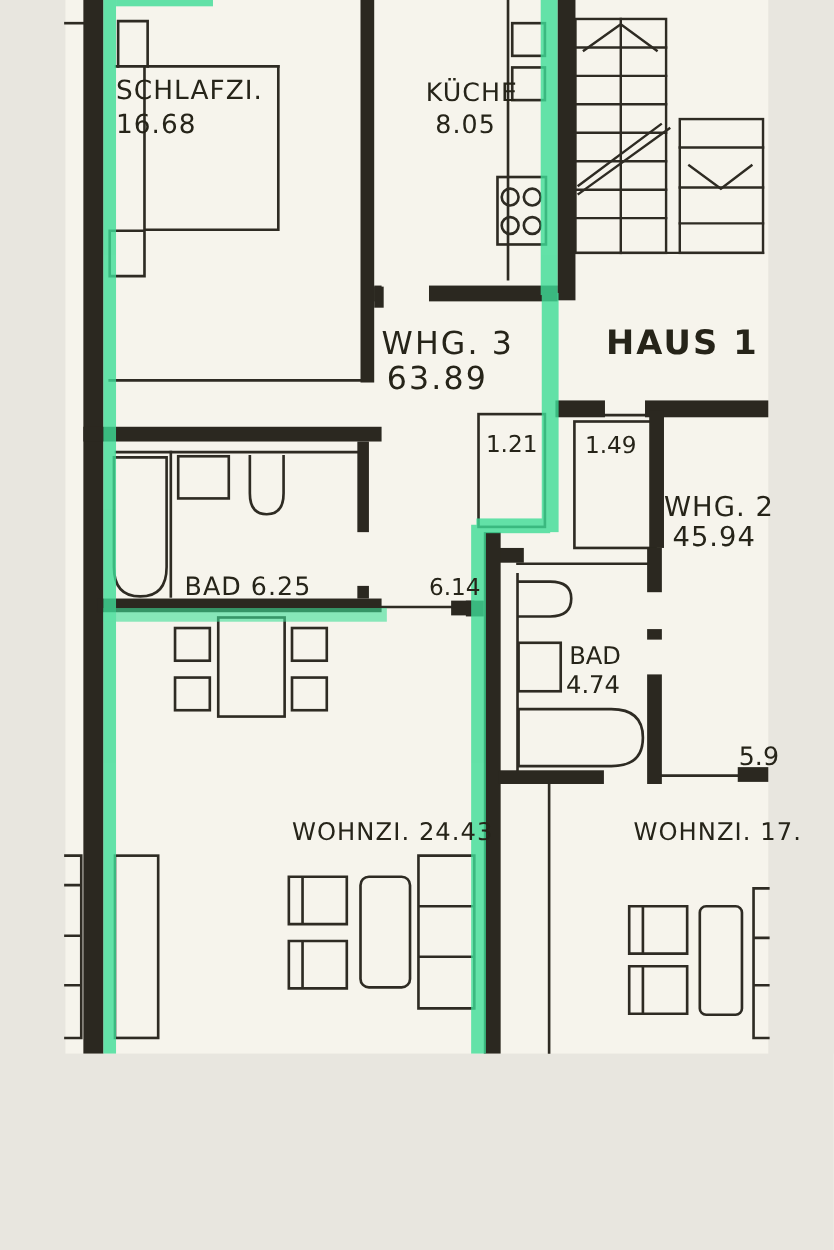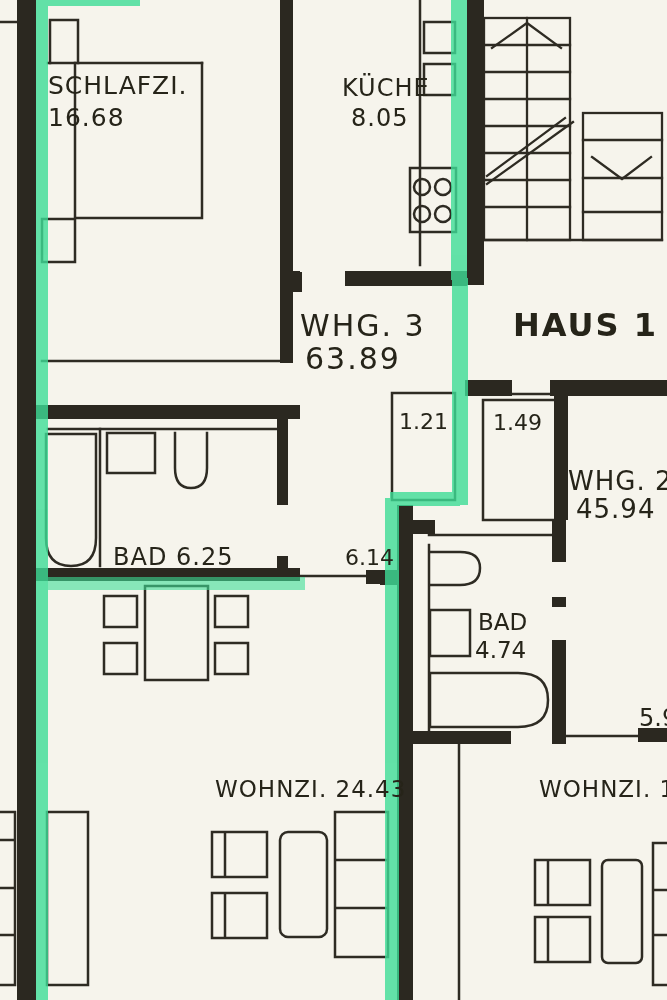--- a/index.html
+++ b/index.html
@@ -1,16 +1,16 @@
 <!DOCTYPE html>
 <html><head>
 <meta charset="utf-8">
 <style>
   html,body{margin:0;padding:0;background:#e8e6df;}
-  .scan{position:relative;width:667px;height:1000px;overflow:hidden;margin:0 auto;}
+  .scan{position:relative;width:667px;height:843px;overflow:hidden;margin:0 auto;}
   svg{display:block;width:100%;height:100%;}
   svg text{font-family:"DejaVu Sans","Liberation Sans",sans-serif;}
   .lbl{letter-spacing:1px;}
   .big{letter-spacing:2px;}
 </style>
 </head>
 <body>
 
 <div class="scan">
 <svg viewBox="0 0 667 1000" xmlns="http://www.w3.org/2000/svg">

